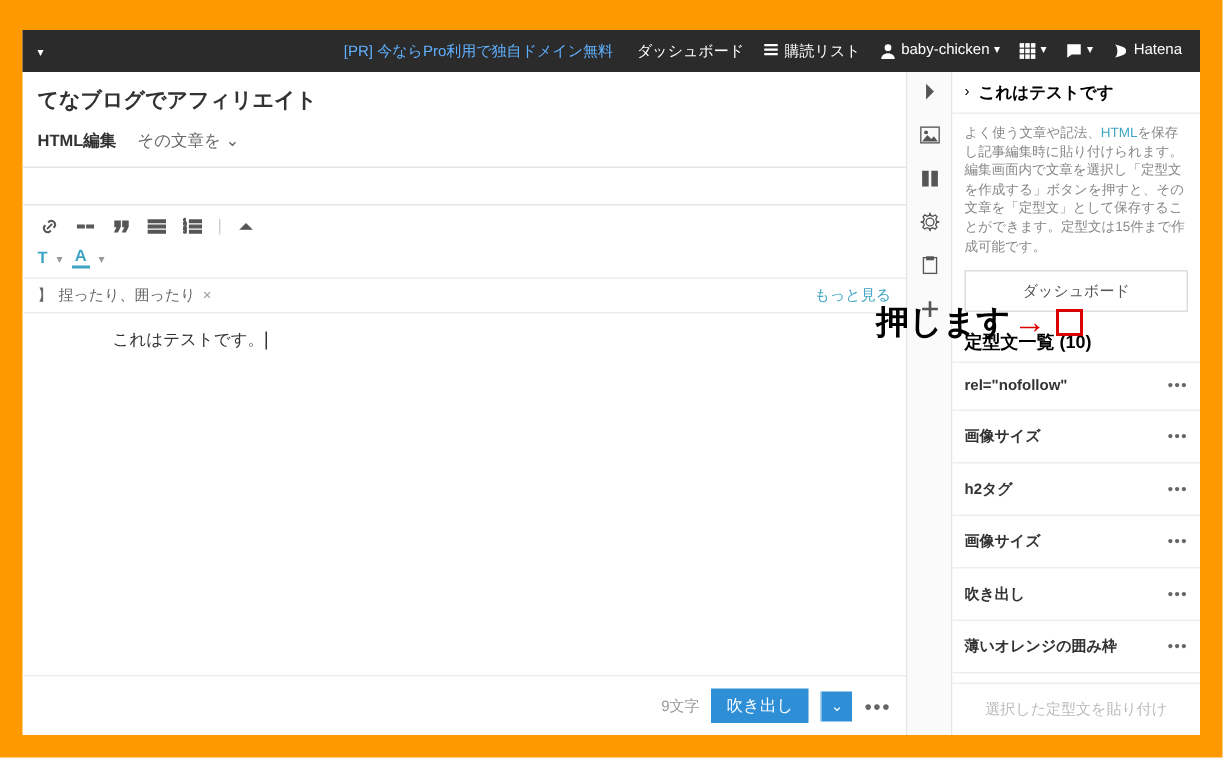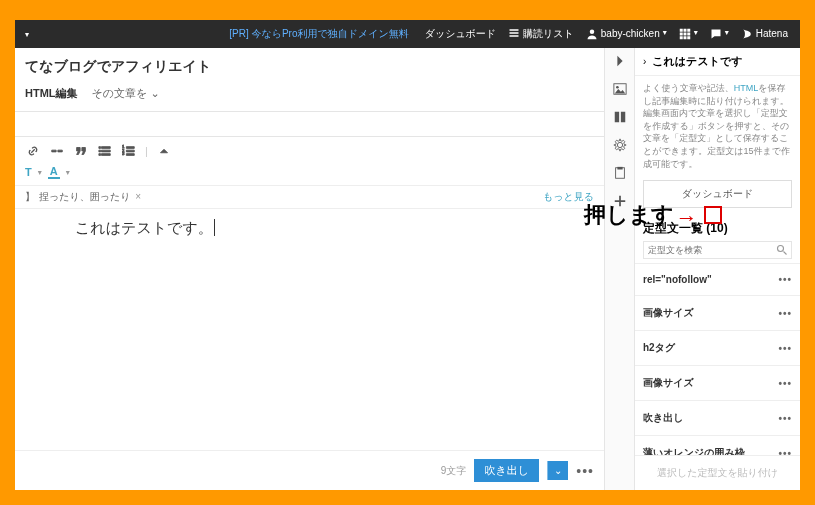--- a/index.html
+++ b/index.html
@@ -22,21 +22,21 @@
   .ed-tabs { display: flex; gap: 14px; margin-top: 10px; font-size: 11px; color: #666; }
   .ed-tabs .tab { padding-bottom: 4px; }
   .ed-tabs .active { color: #333; font-weight: bold; }
   .ed-titlefield { border-top: 1px solid #e5e5e5; border-bottom: 1px solid #e5e5e5; height: 26px; }
   .ed-toolbar { display: flex; align-items: center; gap: 8px; padding: 6px 10px; color: #666; font-size: 11px; flex-wrap: wrap; }
   .ed-toolbar .tb { width: 16px; height: 16px; display: flex; align-items: center; justify-content: center; }
   .ed-toolbar .tb svg { width: 14px; height: 14px; fill: #555; stroke: #555; }
   .ed-toolbar2 { display: flex; align-items: center; gap: 6px; padding: 0 10px 6px; color: #3fa5c4; font-size: 11px; }
   .ed-cats { display: flex; align-items: center; padding: 4px 10px; border-top: 1px solid #eee; border-bottom: 1px solid #eee; font-size: 10px; color: #666; }
   .ed-cats .more { margin-left: auto; color: #3fa5c4; }
-  .ed-body { flex: 1; padding: 10px 60px; font-size: 15px; color: #333; }
+  .ed-body { flex: 1; padding: 10px 60px; font-size: 11px; color: #333; }
   .ed-body .cursor { border-right: 1px solid #333; padding-right: 1px; }
   .ed-footer { display: flex; align-items: center; justify-content: flex-end; gap: 8px; padding: 8px 10px; border-top: 1px solid #eee; font-size: 10px; }
   .publish { background: #2e8fd6; color: #fff; padding: 4px 10px; font-size: 11px; display: flex; align-items: center; }
   .publish-dd { background: #2e8fd6; color: #fff; padding: 4px 6px; border-left: 1px solid rgba(255,255,255,.4); }
   .dots { color: #666; font-size: 14px; letter-spacing: 1px; }
   .sp-head { display: flex; align-items: center; padding: 6px 8px; border-bottom: 1px solid #eee; }
   .sp-head .chev { margin-right: 6px; }
   .sp-head .ttl { font-weight: bold; font-size: 11px; }
   .sp-desc { padding: 6px 8px; font-size: 9px; color: #888; line-height: 1.4; }
   .sp-desc .hl { color: #3fa5c4; text-align: right; }
@@ -215,27 +215,20 @@
     <div class="sidepanel">
       <div class="sp-head">
         <span class="chev">›</span>
         <span class="ttl">これはテストです</span>
       </div>
       <div class="sp-desc">
         <span>よく使う文章や記法、</span><span class="hl">HTML</span><span>を保存し記事編集時に貼り付けられます。編集画面内で文章を選択し「定型文を作成する」ボタンを押すと、その文章を「定型文」として保存することができます。定型文は15件まで作成可能です。</span>
       </div>
       <div class="sp-create">ダッシュボード</div>
       <div class="sp-listhead">定型文一覧 (10)</div>
-      <div class="sp-search">
-        <input placeholder="定型文を検索" style="">
-        <span class="mag"><svg width="12" height="12" viewBox="0 0 16 16">
-              <circle cx="6" cy="6" r="4" fill="none" stroke="#999" stroke-width="1.5"></circle>
-              <path d="M10 10l4 4" stroke="#999" stroke-width="1.5"></path>
-            </svg></span>
-      </div>
       <div class="sp-items">
         <div class="sp-item">
             <span>rel="nofollow"</span>
             <span class="m">•••</span>
           </div>
         <div class="sp-item">
             <span>画像サイズ</span>
             <span class="m">•••</span>
           </div>
         <div class="sp-item">

